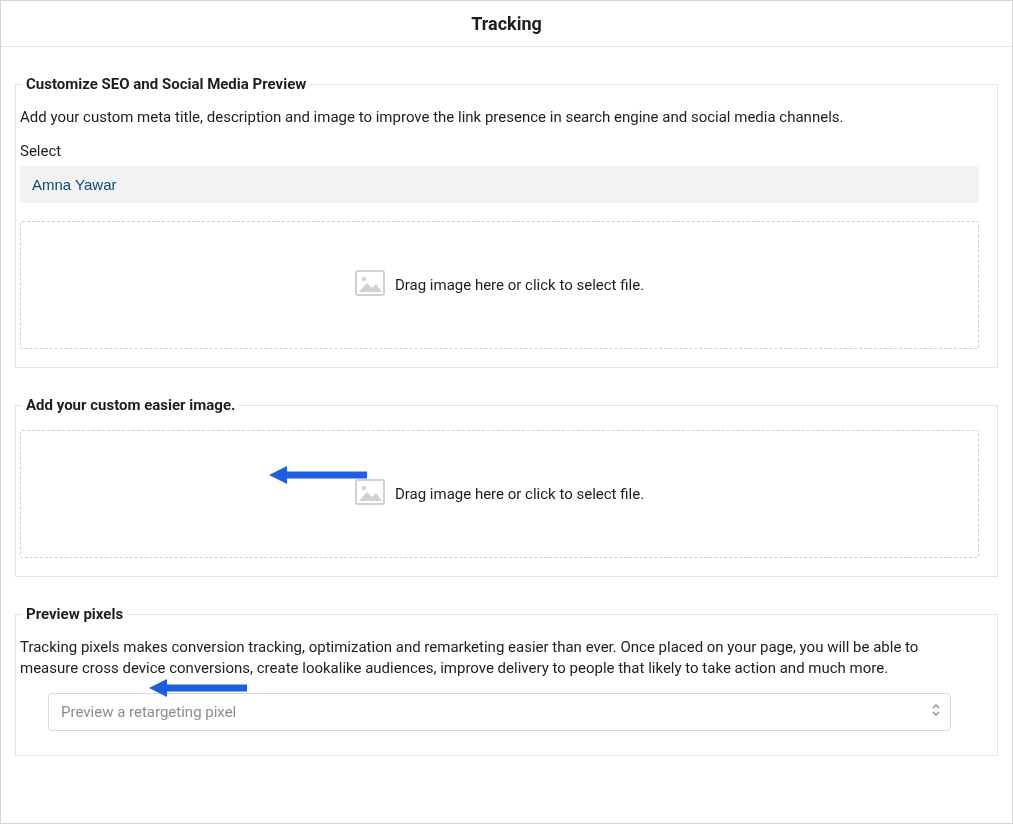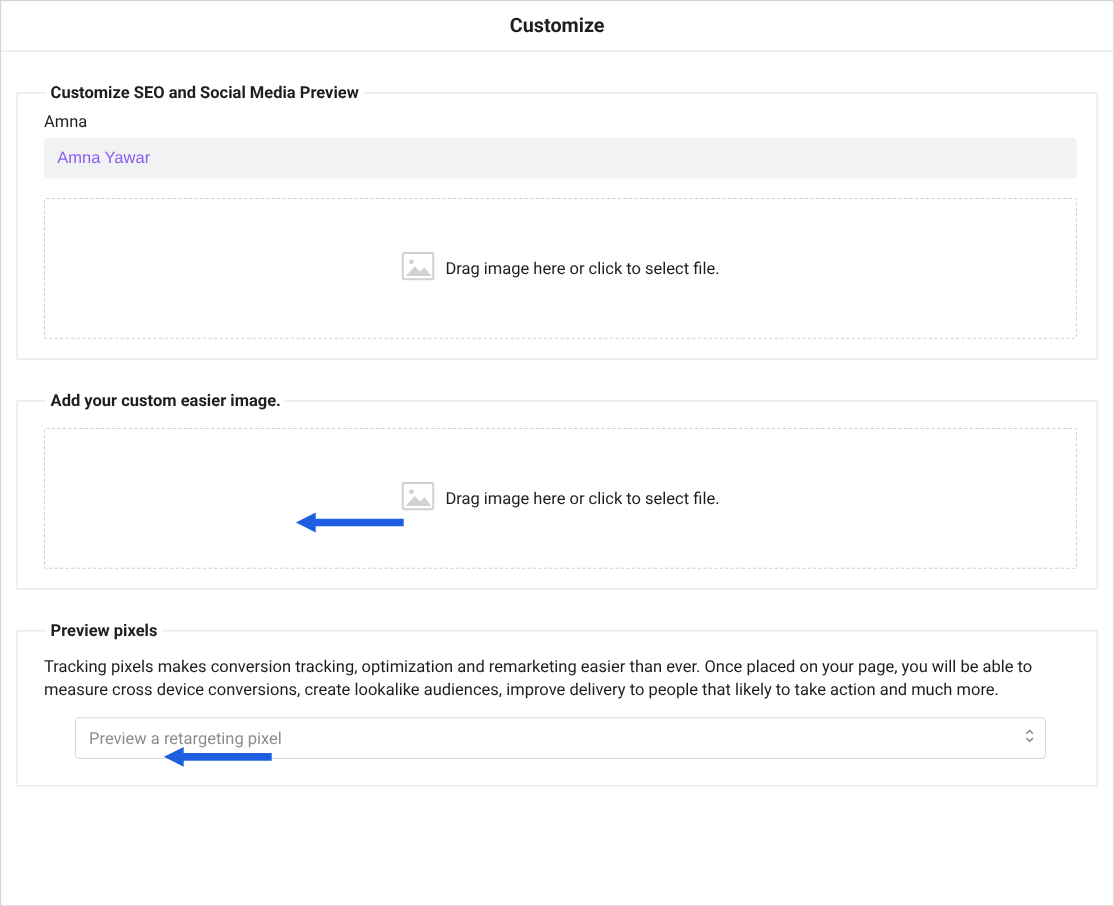--- a/index.html
+++ b/index.html
@@ -28,21 +28,21 @@
     font-size: 18px;
     font-weight: 700;
   }
   .content {
     padding: 0;
   }
 
   fieldset.section {
     border: 1px solid #e4e4e4;
     margin: 28px 14px 6px 14px;
-    padding: 8px 18px 18px 24px;
+    padding: 8px 18px 18px 4px;
     position: relative;
   }
   fieldset.section legend {
     font-size: 15px;
     font-weight: 700;
     padding: 0 4px;
     margin-left: 2px;
   }
   .section-desc {
     font-size: 15px;
@@ -54,21 +54,21 @@
     margin-bottom: 6px;
     display: block;
   }
   .text-input {
     width: 100%;
     background: #f1f2f3;
     border: none;
     border-radius: 4px;
     padding: 10px 12px;
     font-size: 15px;
-    color: #8b5cf6;
+    color: #0c4a6e;
     margin-bottom: 18px;
     outline: none;
   }
   .dropzone {
     border: 1px dashed #cfcfcf;
     border-radius: 2px;
     height: 128px;
     display: flex;
     align-items: center;
     justify-content: center;
@@ -109,29 +109,30 @@
     pointer-events: none;
   }
   .arrow svg { display: block; }
 </style>
 </head>
 <body>
 
 <div class="page">
 
   <div class="header">
-    <h1>Customize</h1>
+    <h1>Tracking</h1>
   </div>
 
   <div class="content">
 
     <fieldset class="section">
       <legend>Customize SEO and Social Media Preview</legend>
+      <p class="section-desc">Add your custom meta title, description and image to improve the link presence in search engine and social media channels.</p>
 
-      <label class="field-label">Amna</label>
+      <label class="field-label">Select</label>
       <input class="text-input" type="text" value="Amna Yawar" style="">
 
 
       <div class="dropzone">
         <span>
           <svg width="30" height="26" viewBox="0 0 30 26">
             <rect x="1" y="1" width="28" height="24" rx="2" fill="none" stroke="#cfd1d4" stroke-width="2"></rect>
             <circle cx="9" cy="9" r="2.2" fill="#cfd1d4"></circle>
             <path d="M4 22 L12 13 L17 18 L21 14 L27 22 Z" fill="#cfd1d4"></path>
           </svg>

